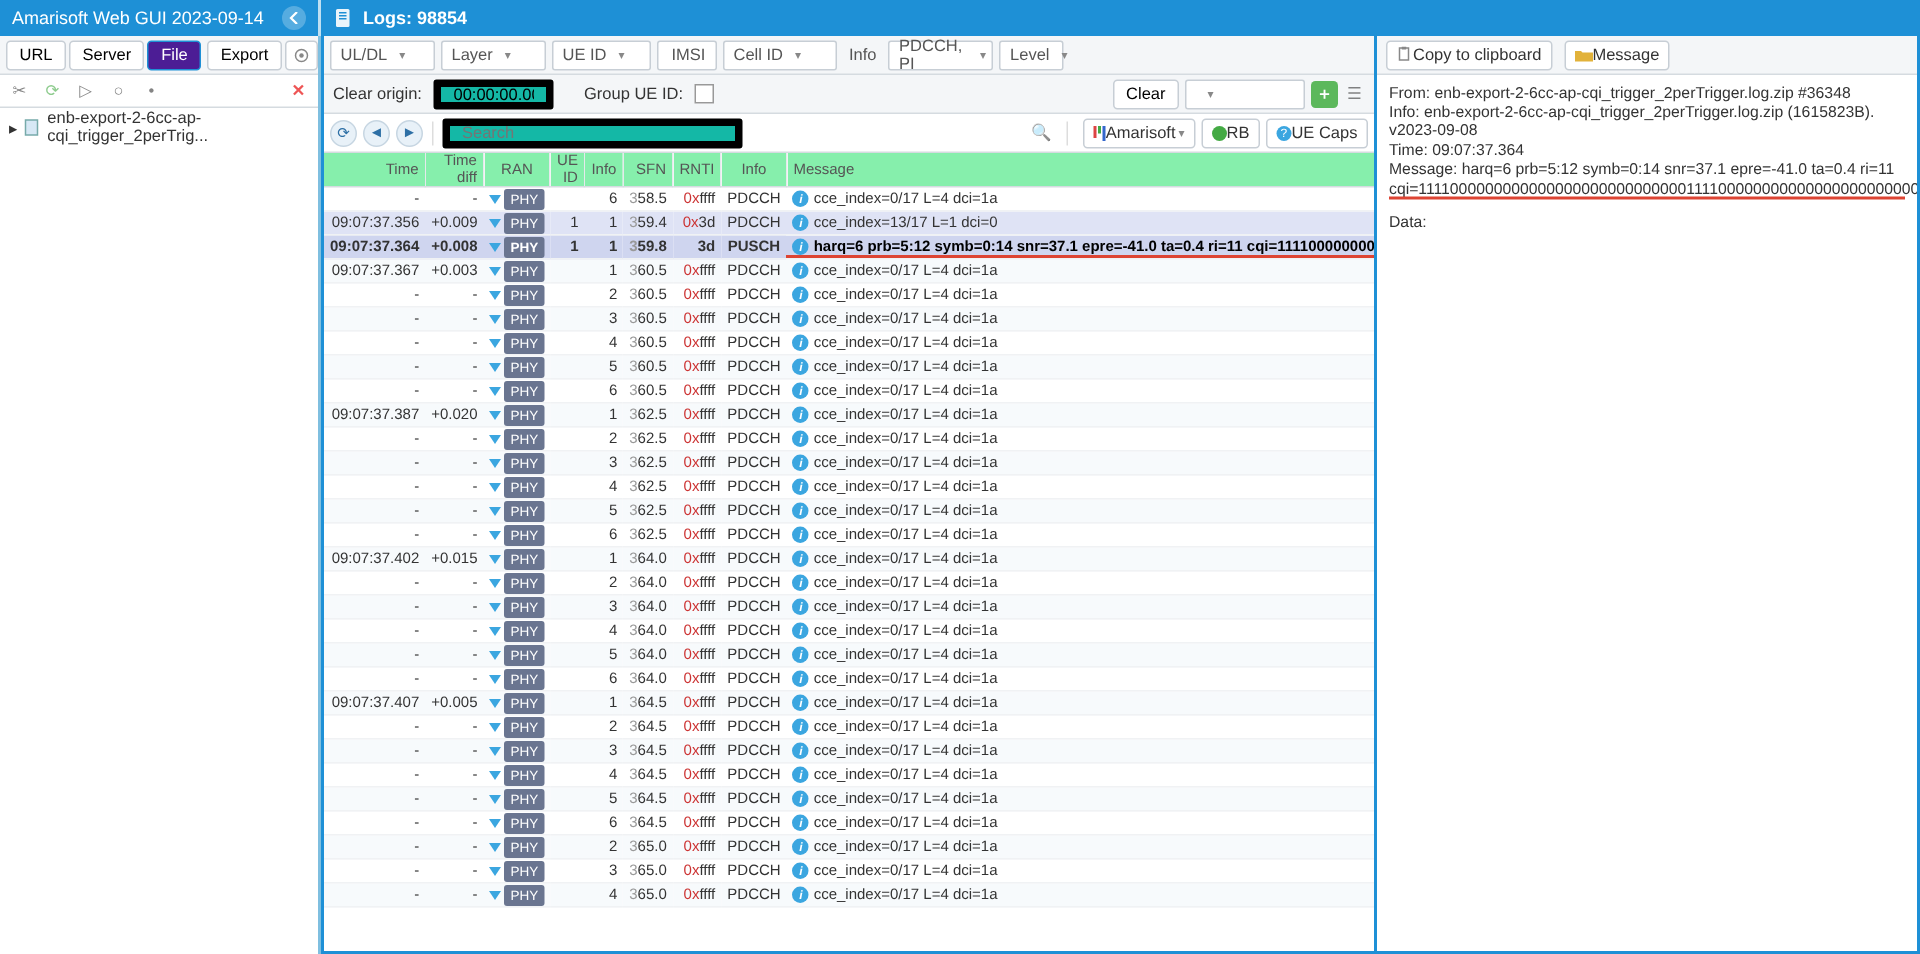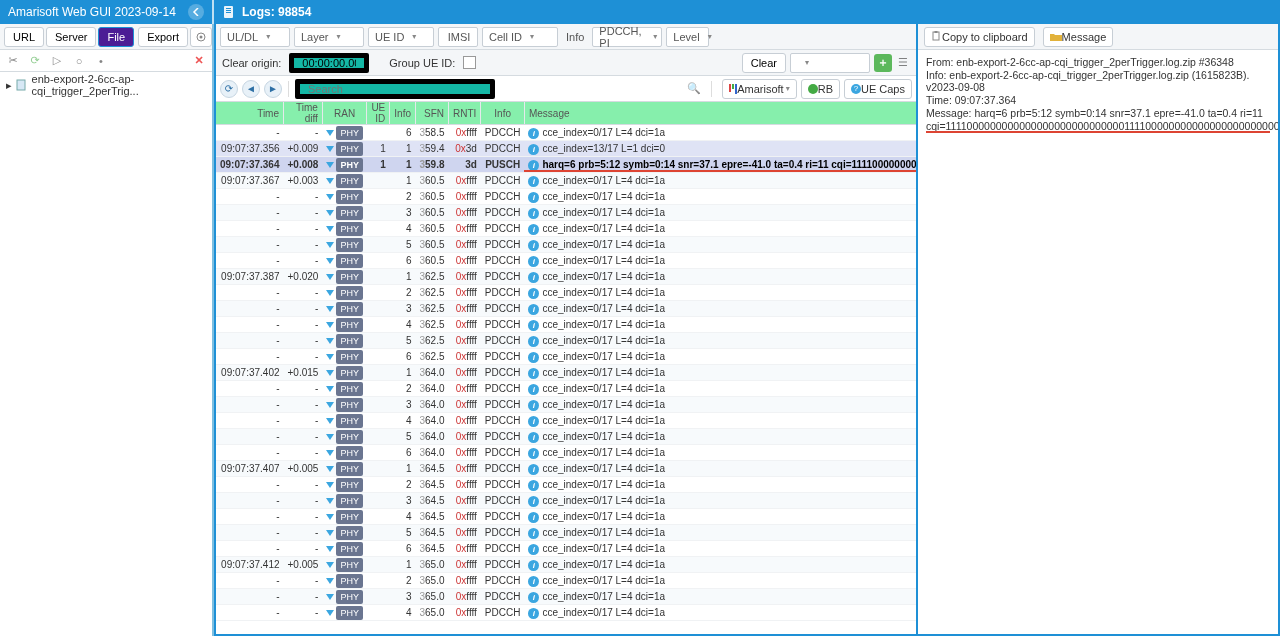--- a/index.html
+++ b/index.html
@@ -526,31 +526,20 @@
                   <td>-</td>
                   <td style="text-align:center"><span class="arrow-dn"></span><span class="ran-chip">PHY</span></td>
                   <td></td>
                   <td>6</td>
                   <td class="sfn"><span class="g">3</span>64.5</td>
                   <td class="rnti"><span class="r">0x</span>ffff</td>
                   <td style="text-align:center">PDCCH</td>
                   <td class="msg underline-cell"><span class="info-i">i</span>cce_index=0/17 L=4 dci=1a</td>
                 </tr>
                 <tr>
-                  <td>09:07:37.412</td>
-                  <td>+0.005</td>
-                  <td style="text-align:center"><span class="arrow-dn"></span><span class="ran-chip">PHY</span></td>
-                  <td></td>
-                  <td>1</td>
-                  <td class="sfn"><span class="g">3</span>65.0</td>
-                  <td class="rnti"><span class="r">0x</span>ffff</td>
-                  <td style="text-align:center">PDCCH</td>
-                  <td class="msg underline-cell"><span class="info-i">i</span>cce_index=0/17 L=4 dci=1a</td>
-                </tr>
-                <tr>
                   <td>-</td>
                   <td>-</td>
                   <td style="text-align:center"><span class="arrow-dn"></span><span class="ran-chip">PHY</span></td>
                   <td></td>
                   <td>2</td>
                   <td class="sfn"><span class="g">3</span>65.0</td>
                   <td class="rnti"><span class="r">0x</span>ffff</td>
                   <td style="text-align:center">PDCCH</td>
                   <td class="msg underline-cell"><span class="info-i">i</span>cce_index=0/17 L=4 dci=1a</td>
                 </tr>
@@ -600,17 +589,18 @@
             </span>
             <span>Message</span>
           </div>
         </div>
         <div class="detail-body">
           <div class="line">From: enb-export-2-6cc-ap-cqi_trigger_2perTrigger.log.zip #36348</div>
           <div class="line">Info: enb-export-2-6cc-ap-cqi_trigger_2perTrigger.log.zip (1615823B). v2023-09-08</div>
           <div class="line">Time: 09:07:37.364</div>
           <div class="line">Message: harq=6 prb=5:12 symb=0:14 snr=37.1 epre=-41.0 ta=0.4 ri=11</div>
           <div class="line"><span>cqi=11110000000000000000000000000001111000000000000000000000000000</span><span class="cqi-ul"></span></div>
+          <div class="line" style="margin-top:10px">Data:</div>
         </div>
       </div>
     </div>
   </div>
 </div>
 
 </body></html>

